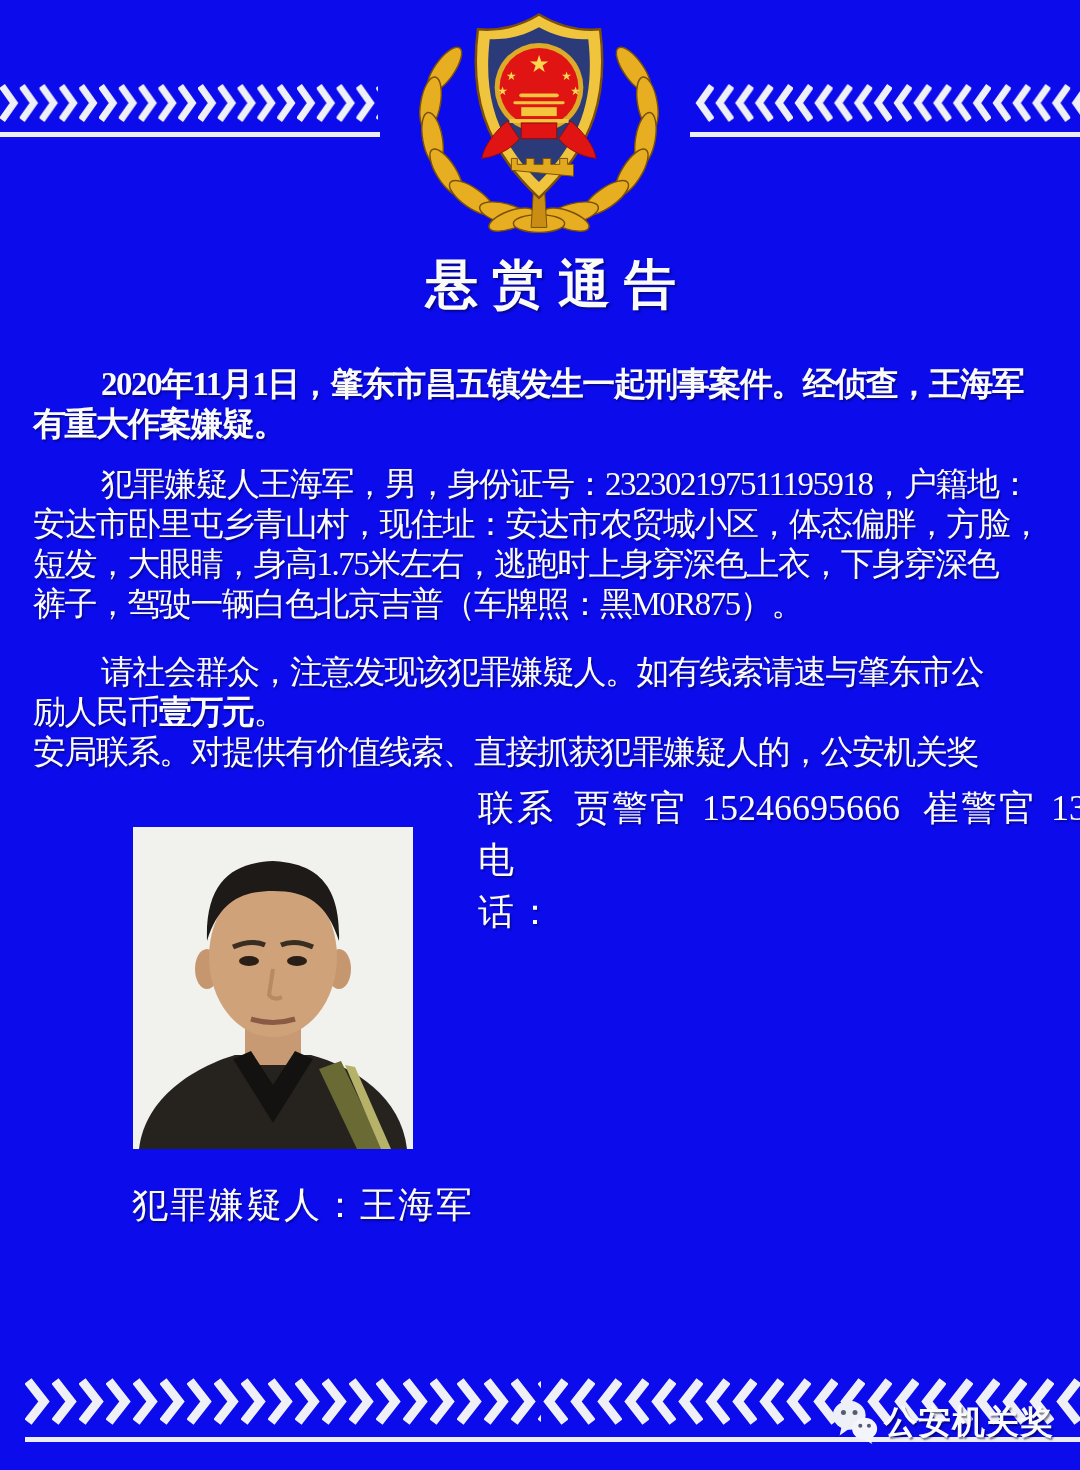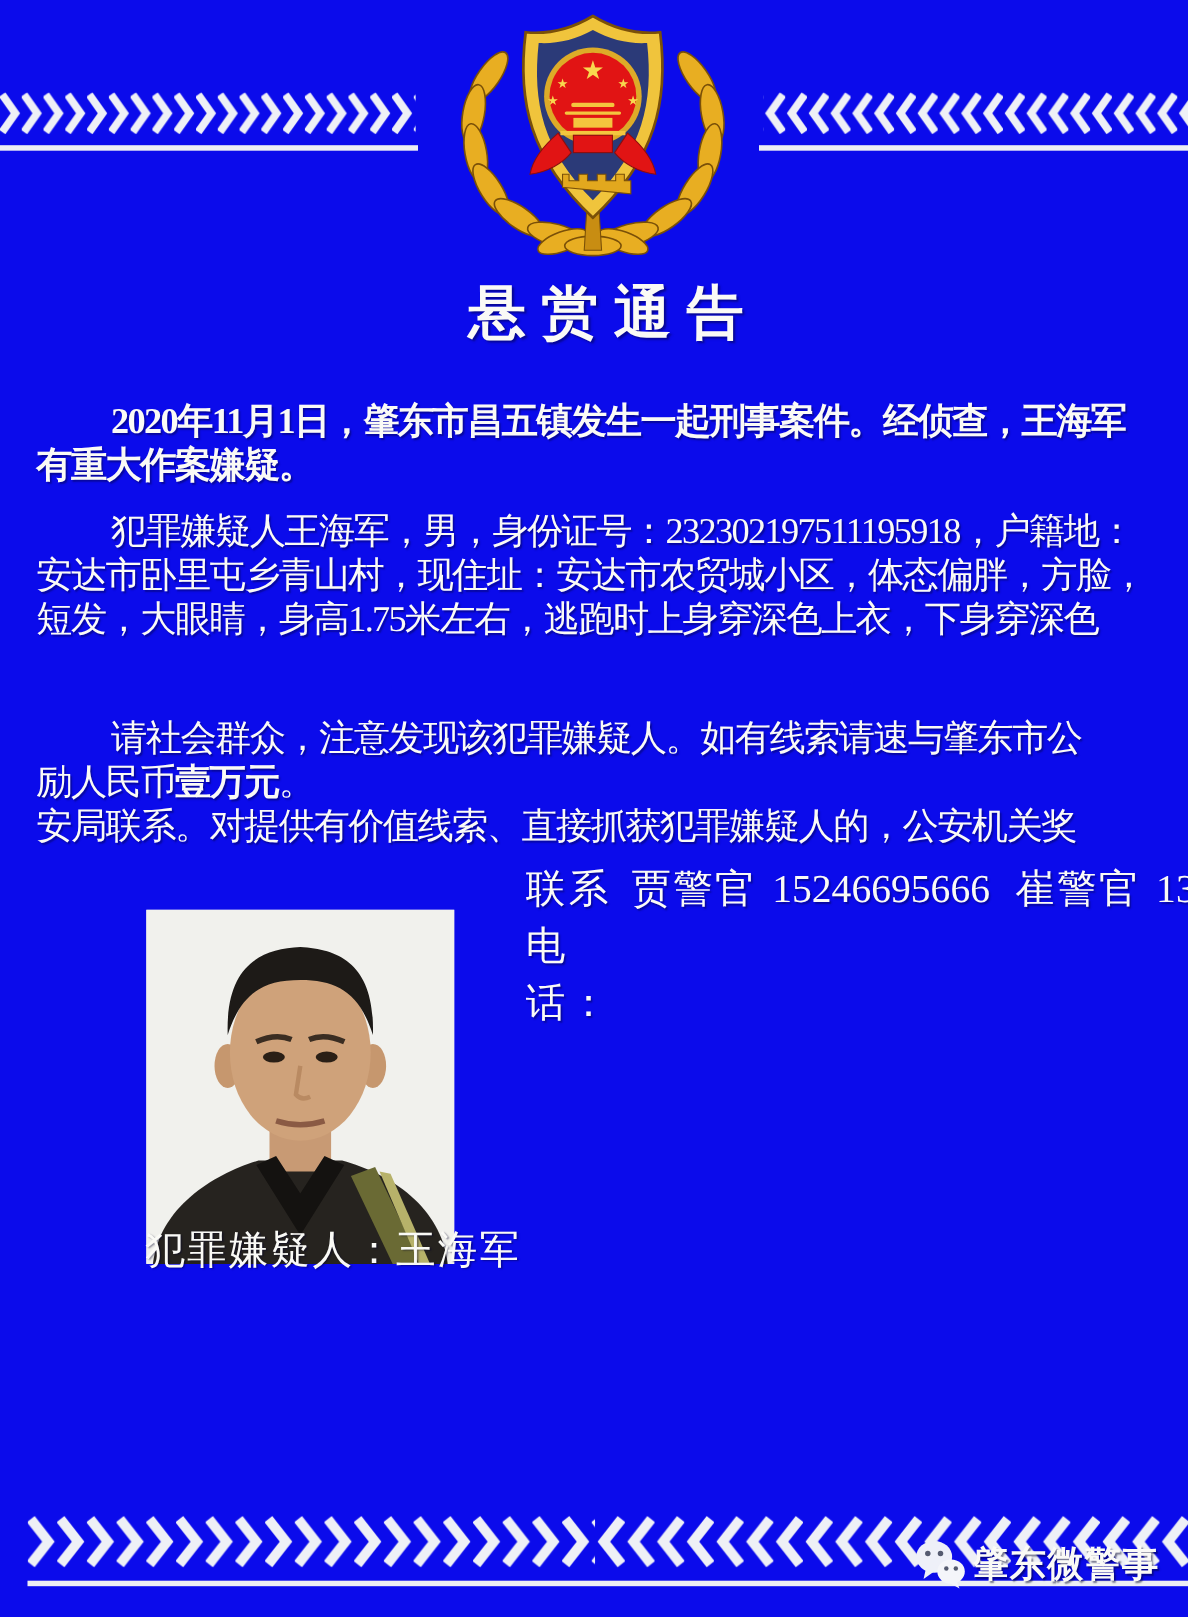--- a/index.html
+++ b/index.html
@@ -31,21 +31,21 @@
   
   .contact{position:absolute;left:478px;top:782px;display:flex;align-items:flex-start;
     font-size:36px;text-shadow:1.5px 1.5px 1.5px rgba(0,0,40,.4);}
   .contact-label{line-height:52px;letter-spacing:3px;margin-right:18px;}
   .contact-entries{display:flex;flex-direction:row;gap:23px;}
   .contact-entry{line-height:52px;white-space:nowrap;}
   .contact-entry .officer{margin-right:14px;letter-spacing:2px;}
   
   .photo{position:absolute;left:133px;top:827px;width:280px;height:322px;background:#f5f5f1;}
   .photo svg{display:block;width:100%;height:100%;}
-  .caption{position:absolute;left:132px;top:1112px;font-size:36px;letter-spacing:2px;
+  .caption{position:absolute;left:132px;top:1181px;font-size:36px;letter-spacing:2px;
     text-shadow:1.5px 1.5px 1.5px rgba(0,0,40,.4);white-space:nowrap;}
   
   .signature{position:absolute;left:480px;top:1238px;width:600px;text-align:center;
     text-shadow:1.5px 1.5px 1.5px rgba(0,0,40,.4);}
   .sig-org{font-size:38px;letter-spacing:2px;line-height:44px;}
   .sig-date{font-size:36px;letter-spacing:1px;line-height:44px;margin-top:18px;}
   
   .footer-brand{position:absolute;right:26px;top:1396px;display:flex;align-items:center;z-index:5;}
   .footer-brand .wx{width:50px;height:52px;margin-right:4px;}
   .brand-text{font-size:33px;font-weight:bold;letter-spacing:1px;white-space:nowrap;
@@ -128,20 +128,21 @@
 
   <div class="para p1">
     <div class="bline indent">2020年11月1日，肇东市昌五镇发生一起刑事案件。经侦查，王海军</div>
     <div class="bline">有重大作案嫌疑。</div>
   </div>
 
   <div class="para p2">
     <div class="bline indent">犯罪嫌疑人王海军，男，身份证号：232302197511195918，户籍地：</div>
     <div class="bline">安达市卧里屯乡青山村，现住址：安达市农贸城小区，体态偏胖，方脸，</div>
     <div class="bline">短发，大眼睛，身高1.75米左右，逃跑时上身穿深色上衣，下身穿深色</div>
+    <div class="bline">裤子，驾驶一辆白色北京吉普（车牌照：黑M0R875）。</div>
   </div>
 
   <div class="para p3">
     <div class="bline indent">请社会群众，注意发现该犯罪嫌疑人。如有线索请速与肇东市公</div>
     <div class="bline"><span>励人民币</span><span class="reward">壹万元</span><span>。</span></div>
     <div class="bline">安局联系。对提供有价值线索、直接抓获犯罪嫌疑人的，公安机关奖</div>
   </div>
 
   <div class="contact">
     <div class="contact-label">联系电话：</div>
@@ -212,16 +213,16 @@
     <svg class="wx" viewBox="0 0 52 52">
       <ellipse cx="20" cy="19" rx="17" ry="15" fill="#eef0f8"></ellipse>
       <path d="M12,31 L10,40 L20,33 Z" fill="#eef0f8"></path>
       <circle cx="14" cy="16" r="2.6" fill="#555b70"></circle>
       <circle cx="26" cy="16" r="2.6" fill="#555b70"></circle>
       <ellipse cx="36" cy="33" rx="13" ry="11.5" fill="#f4f5fa"></ellipse>
       <path d="M41,42 L44,49 L35,44 Z" fill="#f4f5fa"></path>
       <circle cx="31.5" cy="30" r="2.1" fill="#555b70"></circle>
       <circle cx="40.5" cy="30" r="2.1" fill="#555b70"></circle>
     </svg>
-    <span class="brand-text">肇东微警事</span>
+    <span class="brand-text">公安机关奖</span>
   </div>
 
 </div>
 
 </body></html>

